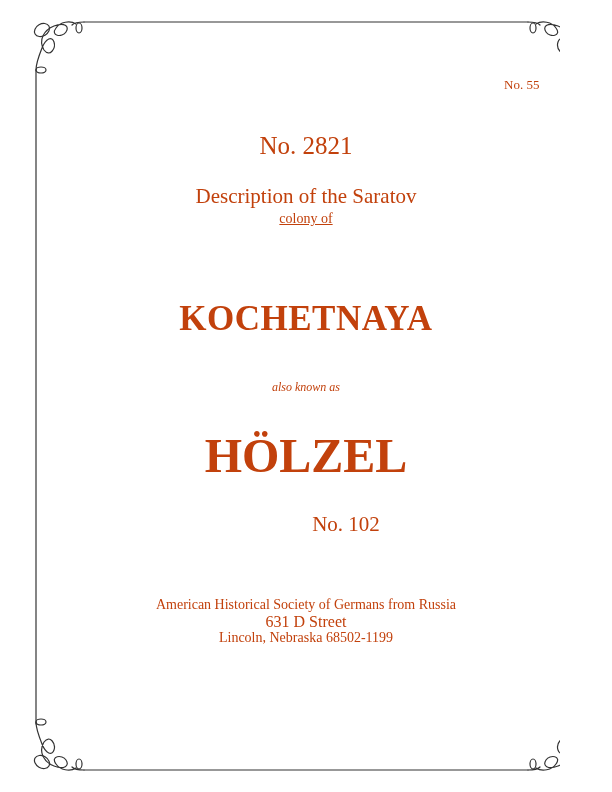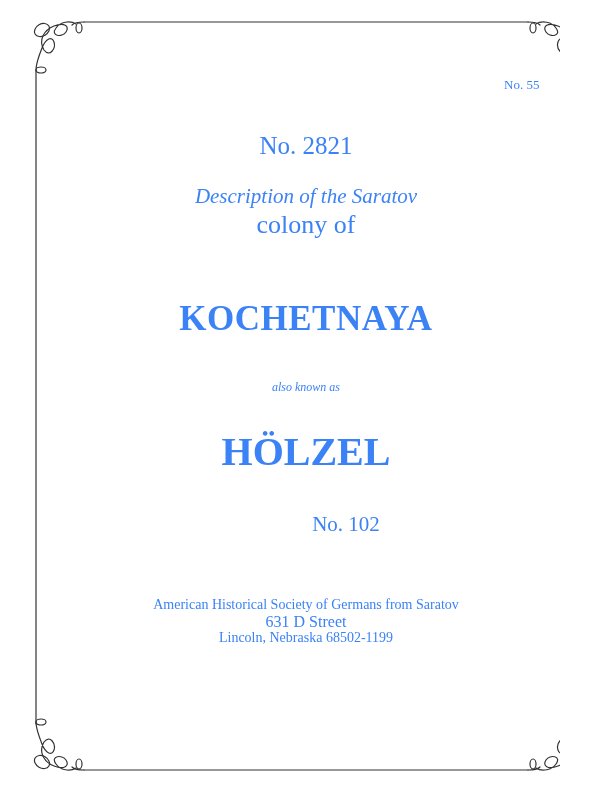--- a/index.html
+++ b/index.html
@@ -7,21 +7,21 @@
       padding: 0;
       background: #ffffff;
     }
     .page {
       position: relative;
       width: 560px;
       height: 792px;
       background: #ffffff;
       overflow: hidden;
       font-family: "Liberation Serif", "DejaVu Serif", serif;
-      color: #3b82f6;
+      color: #c2410c;
     }
     .border-svg {
       position: absolute;
       left: 0;
       top: 0;
       width: 612px;
       height: 792px;
     }
     .txt {
       position: absolute;
@@ -32,25 +32,25 @@
       line-height: 1;
     }
     .page-no {
       position: absolute;
       top: 78px;
       left: 504px;
       font-size: 13px;
       line-height: 1;
     }
     .doc-no { top: 133px; font-size: 25px; }
-    .desc1 { top: 186px; font-size: 21px; font-style: italic; }
-    .desc2 { top: 212px; font-size: 26px; }
+    .desc1 { top: 186px; font-size: 21px; }
+    .desc2 { top: 212px; font-size: 14px; text-decoration: underline; }
     .title1 { top: 301px; font-size: 35px; font-weight: bold; letter-spacing: 0.5px; }
     .aka { top: 381px; font-size: 12px; font-style: italic; }
-    .title2 { top: 432px; font-size: 40px; font-weight: bold; }
+    .title2 { top: 432px; font-size: 48px; font-weight: bold; }
     .col-no { top: 514px; font-size: 21px; padding-left: 40px; }
     .pub1 { top: 598px; font-size: 14px; }
     .pub2 { top: 614px; font-size: 16px; }
     .pub3 { top: 631px; font-size: 14px; }
     .year { top: 664px; font-size: 14px; text-align: right; }
   </style>
 </head>
 <body>
 
 <div class="page">
@@ -99,18 +99,18 @@
 
   <div class="txt doc-no">No. 2821</div>
   <div class="txt desc1">Description of the Saratov</div>
   <div class="txt desc2">colony of</div>
 
   <div class="txt aka">also known as</div>
   <div class="txt title1">KOCHETNAYA</div>
   <div class="txt title2">HÖLZEL</div>
   <div class="txt col-no">No. 102</div>
 
-  <div class="txt pub1">American Historical Society of Germans from Saratov</div>
+  <div class="txt pub1">American Historical Society of Germans from Russia</div>
   <div class="txt pub2">631 D Street</div>
   <div class="txt pub3">Lincoln, Nebraska 68502-1199</div>
   <div class="txt year">1995</div>
 
 </div>
 
 </body></html>

